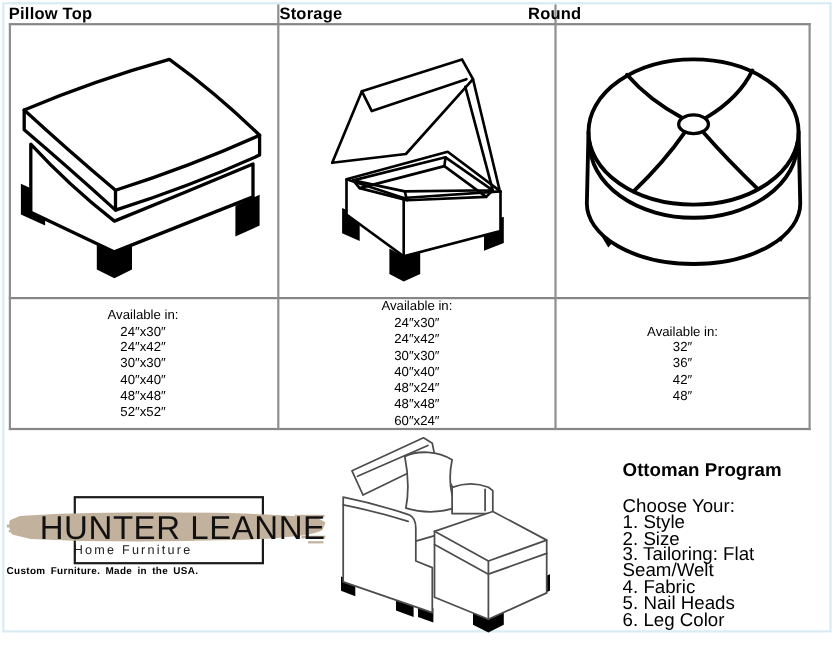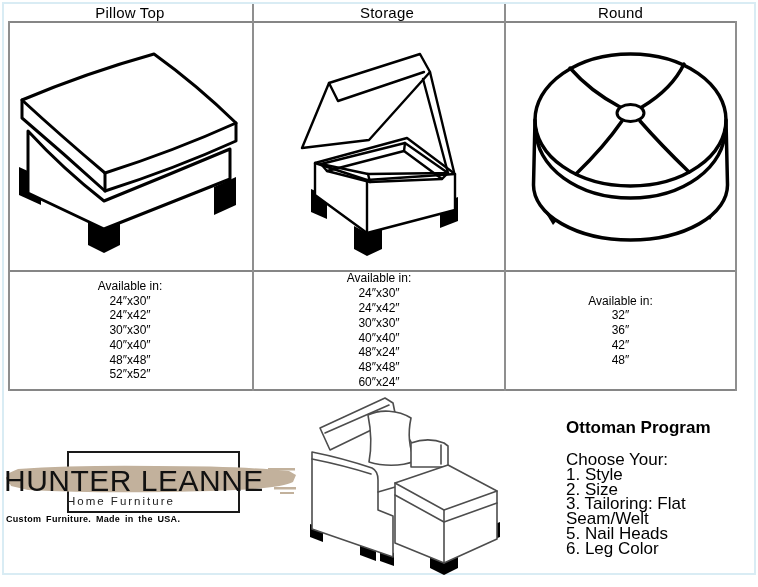--- a/index.html
+++ b/index.html
@@ -3,27 +3,27 @@
 <meta charset="utf-8">
 <style>
   html,body{margin:0;padding:0;}
   body{
     width:758px;height:587px;position:relative;background:#ffffff;
     font-family:"Liberation Sans", sans-serif;color:#000;overflow:hidden;
   }
   .page-frame{position:absolute;left:2px;top:2px;width:750px;height:569px;border:2px solid #d9ecf4;}
   .hline{position:absolute;background:#868686;height:2px;}
   .vline{position:absolute;background:#8f8f8f;width:2px;}
-  .col-header{position:absolute;top:4px;height:18px;font-size:15px;font-weight:normal;text-align:center;letter-spacing:.2px;}
+  .col-header{position:absolute;top:4px;height:18px;font-size:15px;font-weight:bold;text-align:left;letter-spacing:.2px;}
   .cell-svg{position:absolute;}
   .sizes{
     position:absolute;top:272px;height:117px;display:flex;flex-direction:column;
     justify-content:center;align-items:center;font-size:12px;line-height:14.8px;text-align:center;
   }
-  .logo-name{position:absolute;left:4px;top:464px;width:292px;text-align:left;
+  .logo-name{position:absolute;left:4px;top:464px;width:292px;text-align:right;
     font-size:30px;letter-spacing:.5px;color:#111;white-space:nowrap;}
   .logo-rect{position:absolute;left:67px;top:451px;width:169px;height:58px;border:2px solid #1a1a1a;}
   .logo-division{position:absolute;left:67px;top:495px;width:169px;text-align:left;
     font-size:11.5px;letter-spacing:2px;color:#222;white-space:nowrap;}
   .logo-tagline{position:absolute;left:6px;top:514px;width:290px;text-align:left;
     font-size:9px;font-weight:bold;letter-spacing:.3px;word-spacing:2px;white-space:nowrap;}
   .brush{position:absolute;left:6px;top:460px;}
   .program{position:absolute;left:566px;top:418px;width:178px;}
   .program-title{font-size:17px;font-weight:bold;margin:0 0 15px 0;}
   .program-line{font-size:17px;line-height:14.8px;}
@@ -37,21 +37,21 @@
 <div class="hline" style="left:8px;top:21px;width:729px;"></div>
 <div class="hline" style="left:8px;top:270px;width:729px;"></div>
 <div class="hline" style="left:8px;top:389px;width:729px;"></div>
 <div class="vline" style="left:8px;top:21px;height:370px;"></div>
 <div class="vline" style="left:252px;top:4px;height:387px;"></div>
 <div class="vline" style="left:504px;top:4px;height:387px;"></div>
 <div class="vline" style="left:735px;top:21px;height:370px;"></div>
 
 <div class="col-header" style="left:8px;width:244px;">Pillow Top</div>
 <div class="col-header" style="left:254px;width:266px;">Storage</div>
-<div class="col-header" style="left:506px;width:229px;">Round</div>
+<div class="col-header" style="left:480px;width:229px;">Round</div>
 
 <svg class="cell-svg" style="left:8px;top:23px;" width="245" height="247" viewBox="0 0 245 247">
   <g stroke="#000" stroke-width="3" stroke-linejoin="round" stroke-linecap="round" fill="none">
 
     <path d="M11,144 L33,154 L33,182 L11,172 Z" fill="#000" stroke="none"></path>
     <path d="M80,199 L96,206 L112,199 L112,222 L96,230 L80,222 Z" fill="#000" stroke="none"></path>
     <path d="M206,164 L228,154 L228,182 L206,192 Z" fill="#000" stroke="none"></path>
 
     <path d="M20,108 Q55,146 96,178 Q160,152 222,126 L222,156 L96,206 L20,170 Z" fill="#fff"></path>
 
@@ -177,15 +177,16 @@
     <path d="M152,114 L152,167"></path>
   </g>
 </svg>
 
 <div class="program">
   <div class="program-title">Ottoman Program</div>
   <div class="program-line">Choose Your:</div>
   <div class="program-line">1. Style</div>
   <div class="program-line">2. Size</div>
   <div class="program-line">3. Tailoring: Flat Seam/Welt</div>
+  <div class="program-line">4. Fabric</div>
   <div class="program-line">5. Nail Heads</div>
   <div class="program-line">6. Leg Color</div>
 </div>
 
 </body></html>

